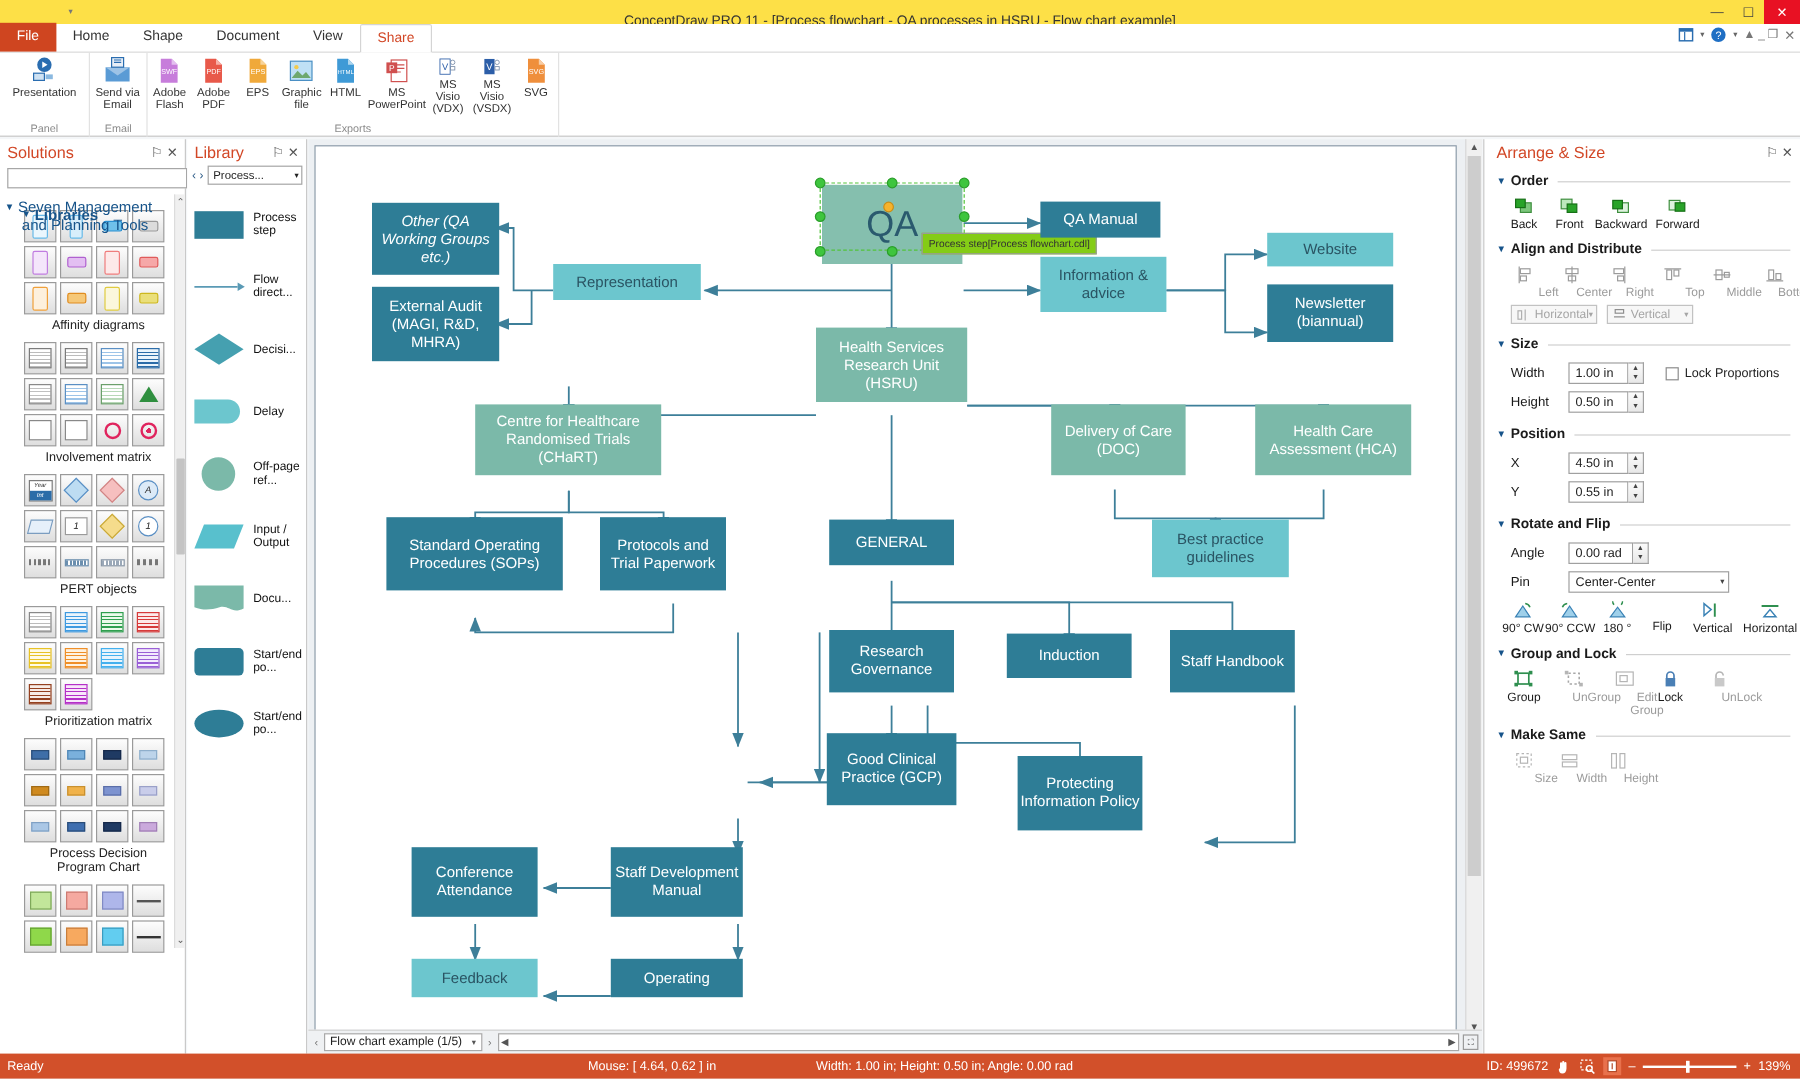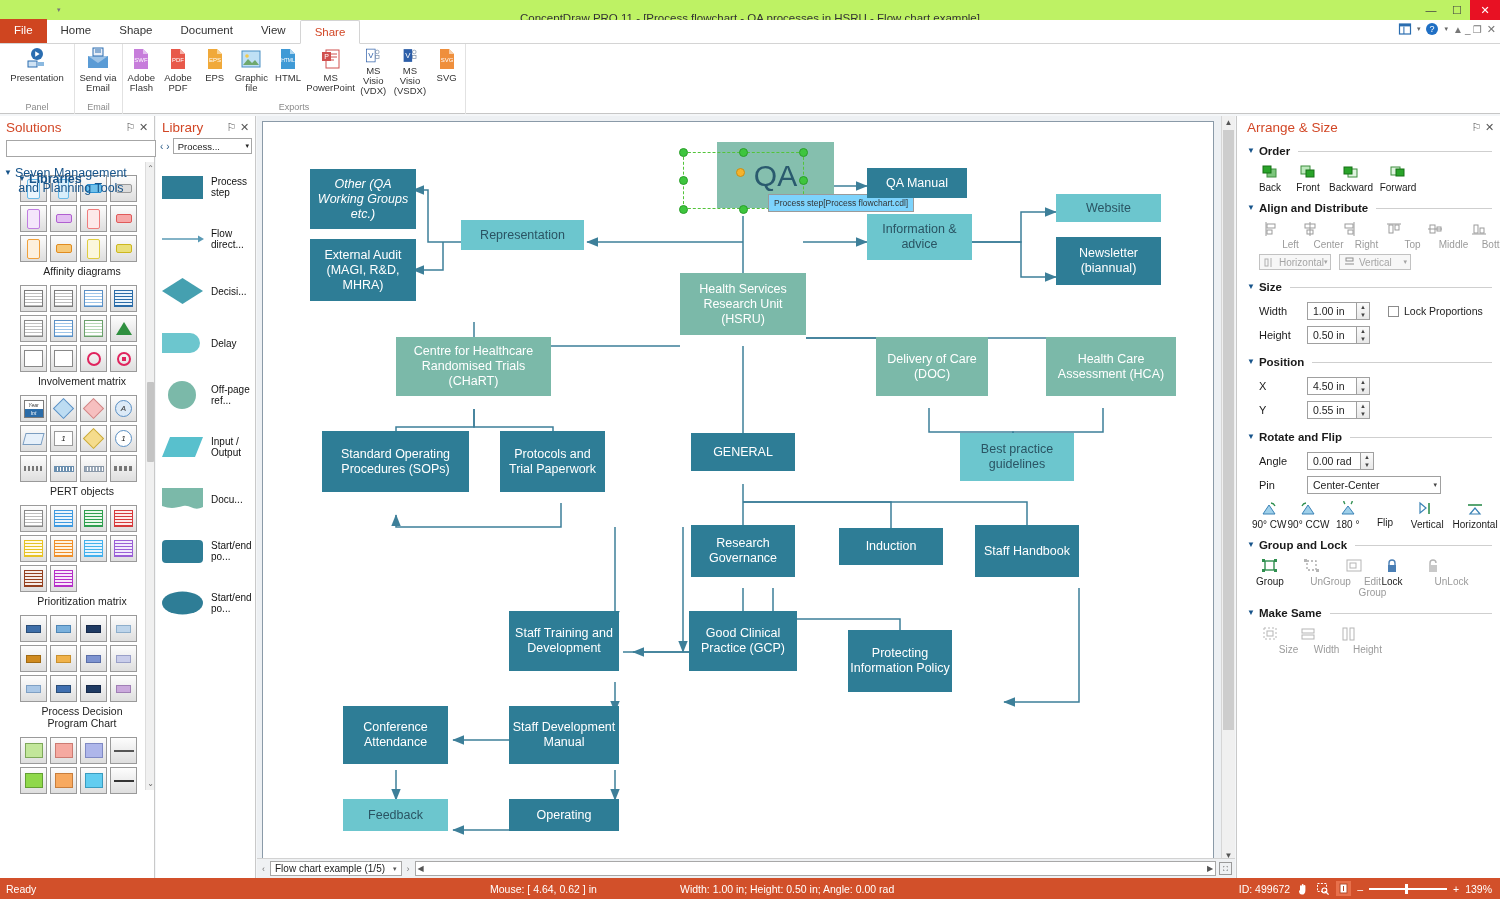--- a/index.html
+++ b/index.html
@@ -6,21 +6,21 @@
   html,body { width:1500px; height:899px; overflow:hidden; }
   body {
     font-family: "Liberation Sans", sans-serif;
     font-size: 11px;
     color:#222;
     background:#eef1f4;
   }
   .app { position:relative; width:1500px; height:899px; background:#f4f6f8; }
 
   
-  .titlebar{ position:absolute; left:0; top:0; width:1500px; height:36px; background:#bef264;
+  .titlebar{ position:absolute; left:0; top:0; width:1500px; height:36px; background:#fde047;
     border-bottom:1px solid #dcdcdc; display:flex; align-items:center; }
   .title-text{ position:absolute; left:0; right:0; text-align:center; font-size:11.5px; color:#333; }
   .wctrls{ position:absolute; right:0; top:0; height:20px; display:flex; }
   .wbtn{ width:26px; height:20px; display:flex; align-items:center; justify-content:center;
      font-size:11px; color:#444; }
   .wbtn.close{ background:#e81123; color:#fff; width:30px;}
 
   
   .toolstrip{ position:absolute; left:0; top:0; height:20px; display:flex; align-items:center; gap:7px; padding-left:8px;}
 
@@ -94,21 +94,21 @@
 
   
   .node{ position:absolute; display:flex; align-items:center; justify-content:center; text-align:center;
      color:#fff; font-size:12.5px; line-height:15px; padding:2px; }
   .n-dark{ background:#2e7d96; }
   .n-mid{ background:#7bb9a9; }
   .n-light{ background:#6cc6ce; color:#2a5463; }
   .n-sel{ background:#85bfae; color:#2a5a6e; font-size:30px; }
   .sel-dash{ position:absolute; border:1px dashed #53c43a; }
   .handle{ position:absolute; width:9px; height:9px; border-radius:50%; background:#3ec53e; border:1px solid #2a9e2a;}
-  .tooltip{ position:absolute; background:#7dd3fc; border:1px solid #9a9a9a; font-size:8.5px; color:#333;
+  .tooltip{ position:absolute; background:#84cc16; border:1px solid #9a9a9a; font-size:8.5px; color:#333;
      padding:3px 5px; white-space:nowrap; }
   svg.wires{ position:absolute; left:0; top:0; width:952px; height:740px; pointer-events:none; }
 
   
   .arrange{ position:absolute; left:1236px; top:116px; width:264px; height:762px; background:#fff;
      border-left:1px solid #c9c9c9; }
   .sect{ margin:4px 0 0 0; }
   .sect-head{ display:flex; align-items:center; gap:4px; padding:2px 8px 2px 10px; }
   .sect-head .st{ font-weight:bold; font-size:11.5px; color:#1a1a1a; }
   .sect-head .rule{ flex:1; height:1px; background:#cfcfcf; margin-left:4px; }
@@ -760,21 +760,21 @@
           <path d="M352 648 V678"></path>
 
           <path d="M246 708 H190"></path>
         </g>
       </svg>
 
       <div class="node n-dark" style="left:47px;  top:47px;  width:106px; height:60px;font-style:italic;">Other (QA Working Groups etc.)</div>
       <div class="node n-dark" style="left:47px;  top:117px; width:106px; height:62px;">External Audit (MAGI, R&amp;D, MHRA)</div>
       <div class="node n-light" style="left:198px; top:98px;  width:123px; height:30px;">Representation</div>
 
-      <div class="node n-sel" style="left:422px; top:20px;  width:117px; height:66px;margin-left:32px;">QA</div>
+      <div class="node n-sel" style="left:422px; top:32px;  width:117px; height:66px;">QA</div>
       <div class="sel-dash" style="left:420px;top:30px;width:121px;height:57px;"></div>
       <div class="handle" style="left:416px;top:26px;"></div>
       <div class="handle" style="left:476px;top:26px;"></div>
       <div class="handle" style="left:536px;top:26px;"></div>
       <div class="handle" style="left:416px;top:54px;"></div>
       <div class="handle" style="left:536px;top:54px;"></div>
       <div class="handle" style="left:416px;top:83px;"></div>
       <div class="handle" style="left:476px;top:83px;"></div>
       <div class="handle" style="left:473px;top:46px;width:9px;height:9px;background:#f5b32c;border-color:#c98d16;"></div>
       <div class="tooltip" style="left:505px;top:72px;">Process step[Process flowchart.cdl]</div>
@@ -791,21 +791,20 @@
 
       <div class="node n-dark" style="left:59px;  top:309px; width:147px; height:61px;">Standard Operating Procedures (SOPs)</div>
       <div class="node n-dark" style="left:237px; top:309px; width:105px; height:61px;">Protocols and Trial Paperwork</div>
       <div class="node n-dark" style="left:428px; top:311px; width:104px; height:38px;">GENERAL</div>
       <div class="node n-light" style="left:697px; top:311px; width:114px; height:48px;">Best practice guidelines</div>
 
       <div class="node n-dark" style="left:428px; top:403px; width:104px; height:52px;">Research Governance</div>
       <div class="node n-dark" style="left:576px; top:406px; width:104px; height:37px;">Induction</div>
       <div class="node n-dark" style="left:712px; top:403px; width:104px; height:52px;">Staff Handbook</div>
 
-      <div class="node n-dark" style="left:246px; top:489px; width:110px; height:60px;">Staff Training and Development</div>
       <div class="node n-dark" style="left:426px; top:489px; width:108px; height:60px;">Good Clinical Practice (GCP)</div>
       <div class="node n-dark" style="left:585px; top:508px; width:104px; height:62px;">Protecting Information Policy</div>
 
       <div class="node n-dark" style="left:80px;  top:584px; width:105px; height:58px;">Conference Attendance</div>
       <div class="node n-dark" style="left:246px; top:584px; width:110px; height:58px;text-align:center;">Staff Development Manual</div>
 
       <div class="node n-light" style="left:80px;  top:677px; width:105px; height:32px;">Feedback</div>
       <div class="node n-dark" style="left:246px; top:677px; width:110px; height:32px;">Operating</div>
     </div>
 

